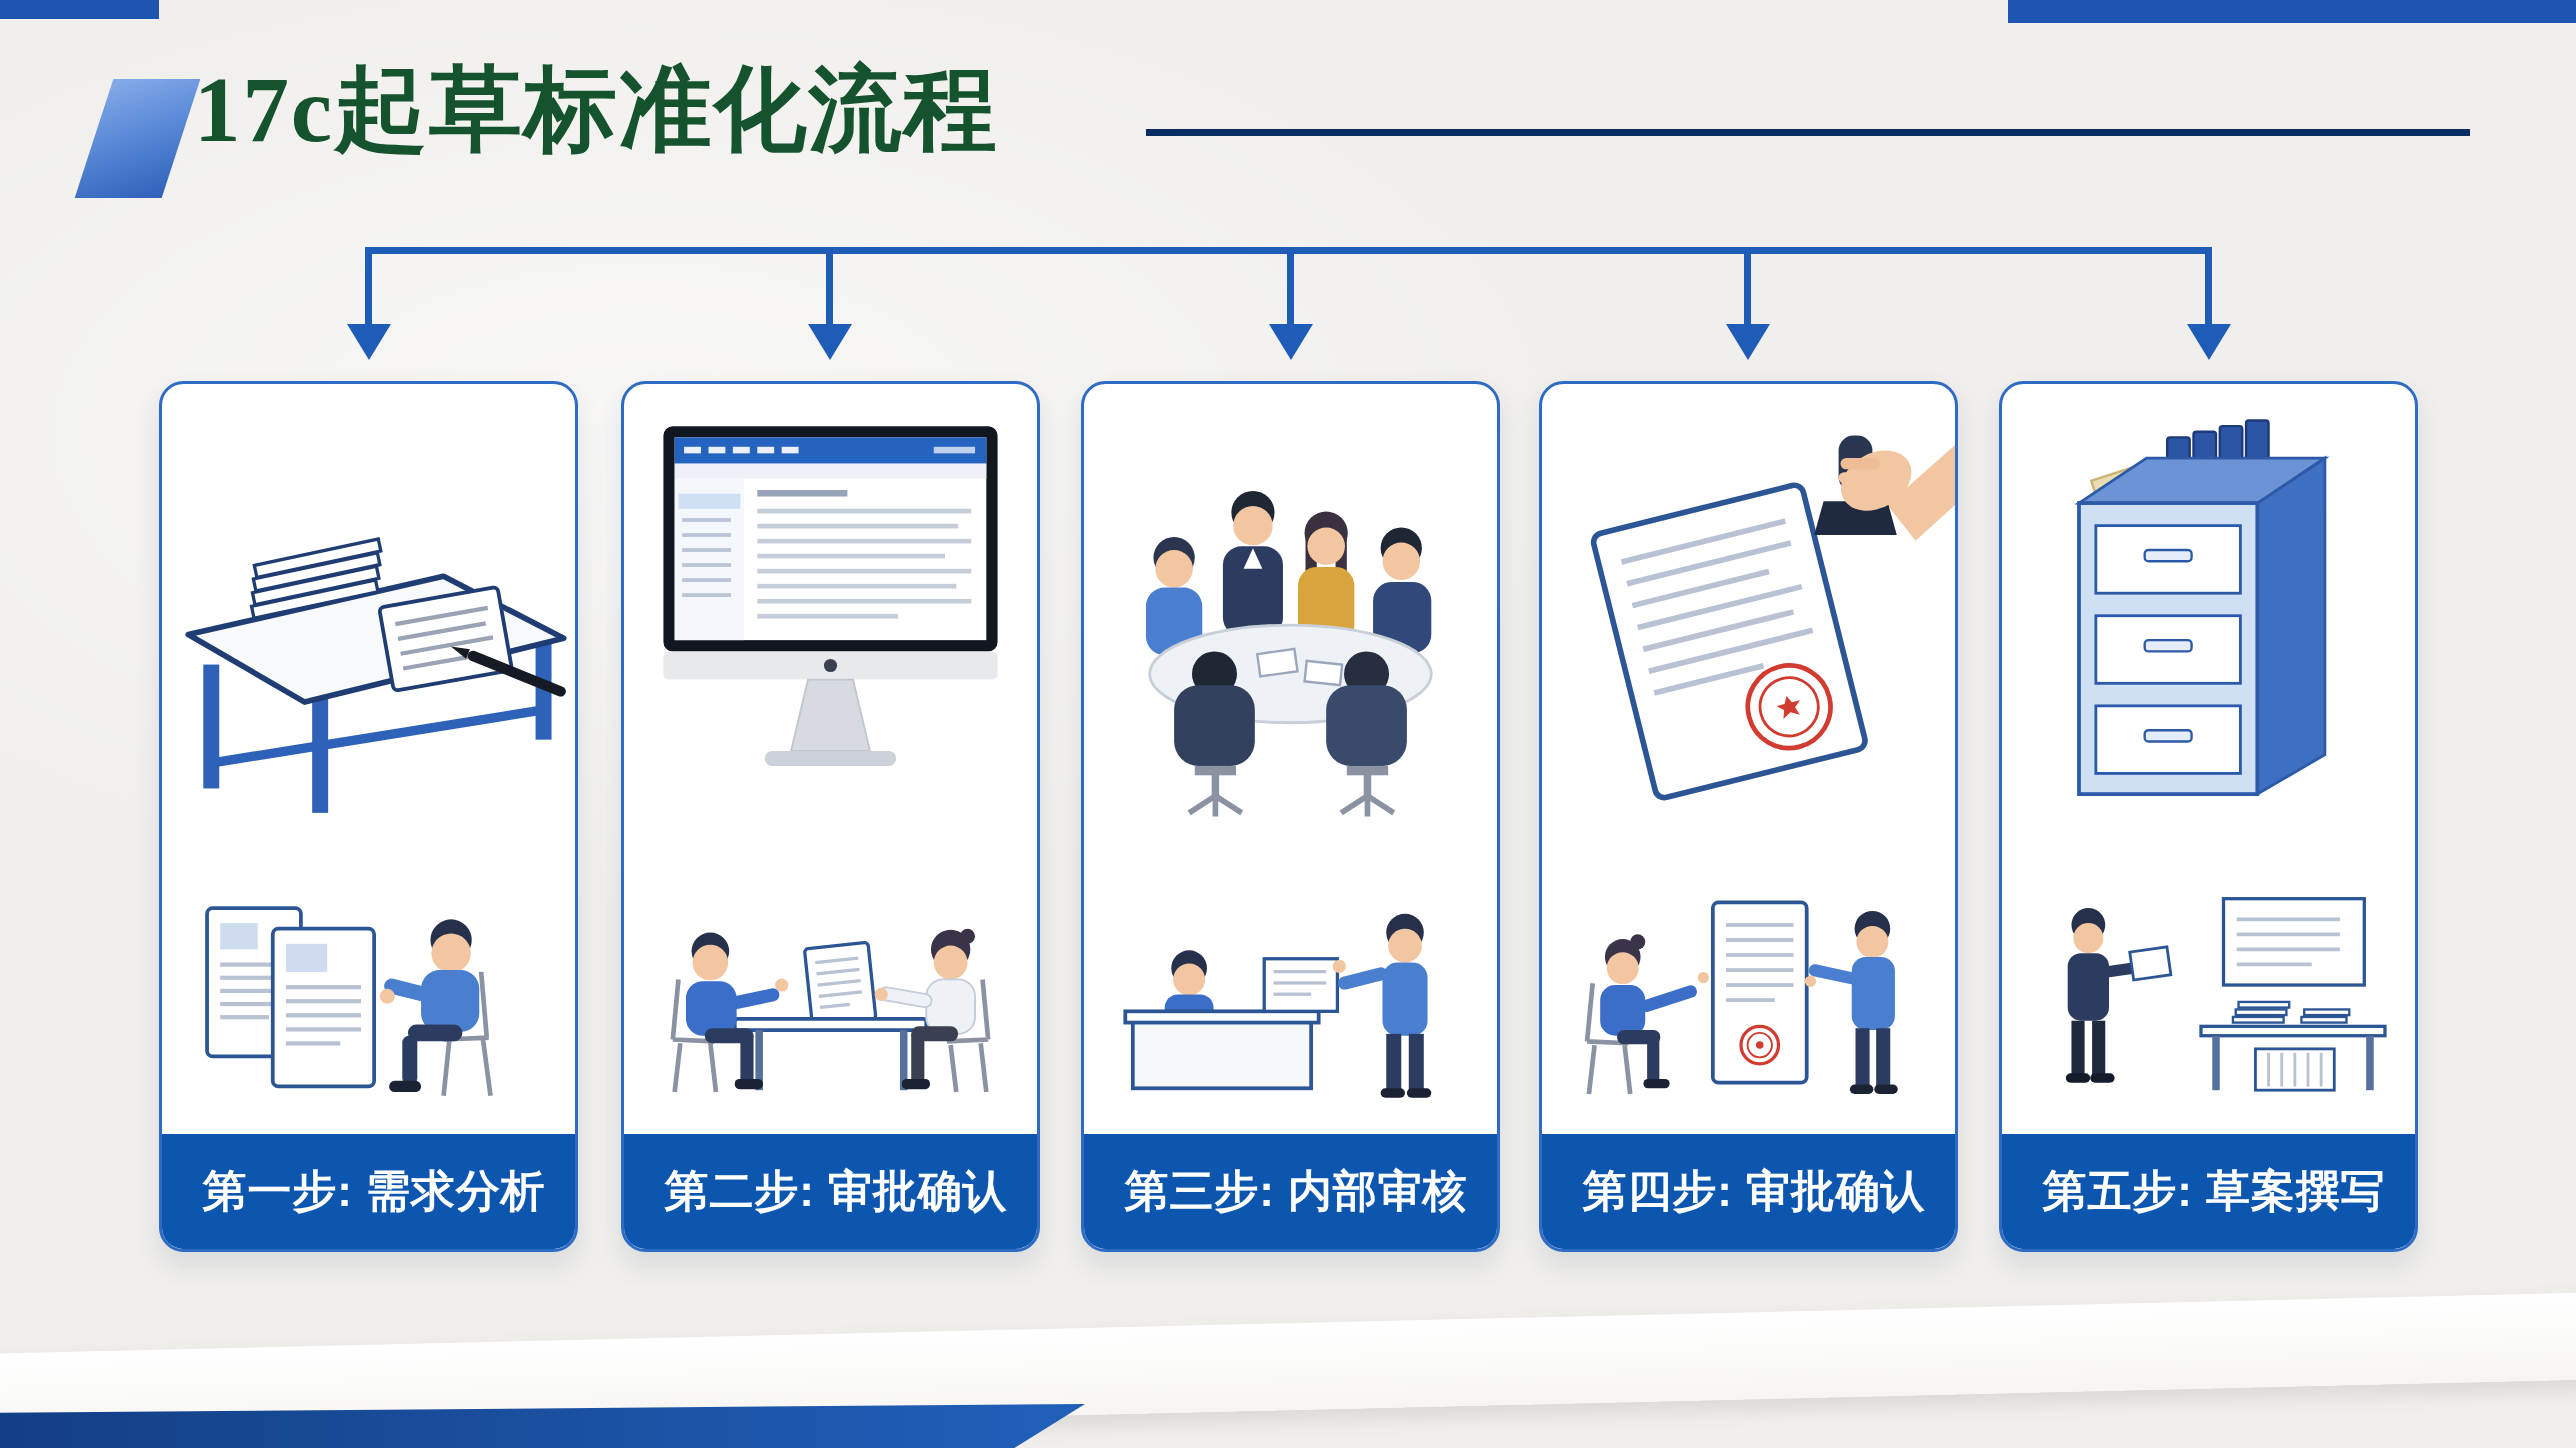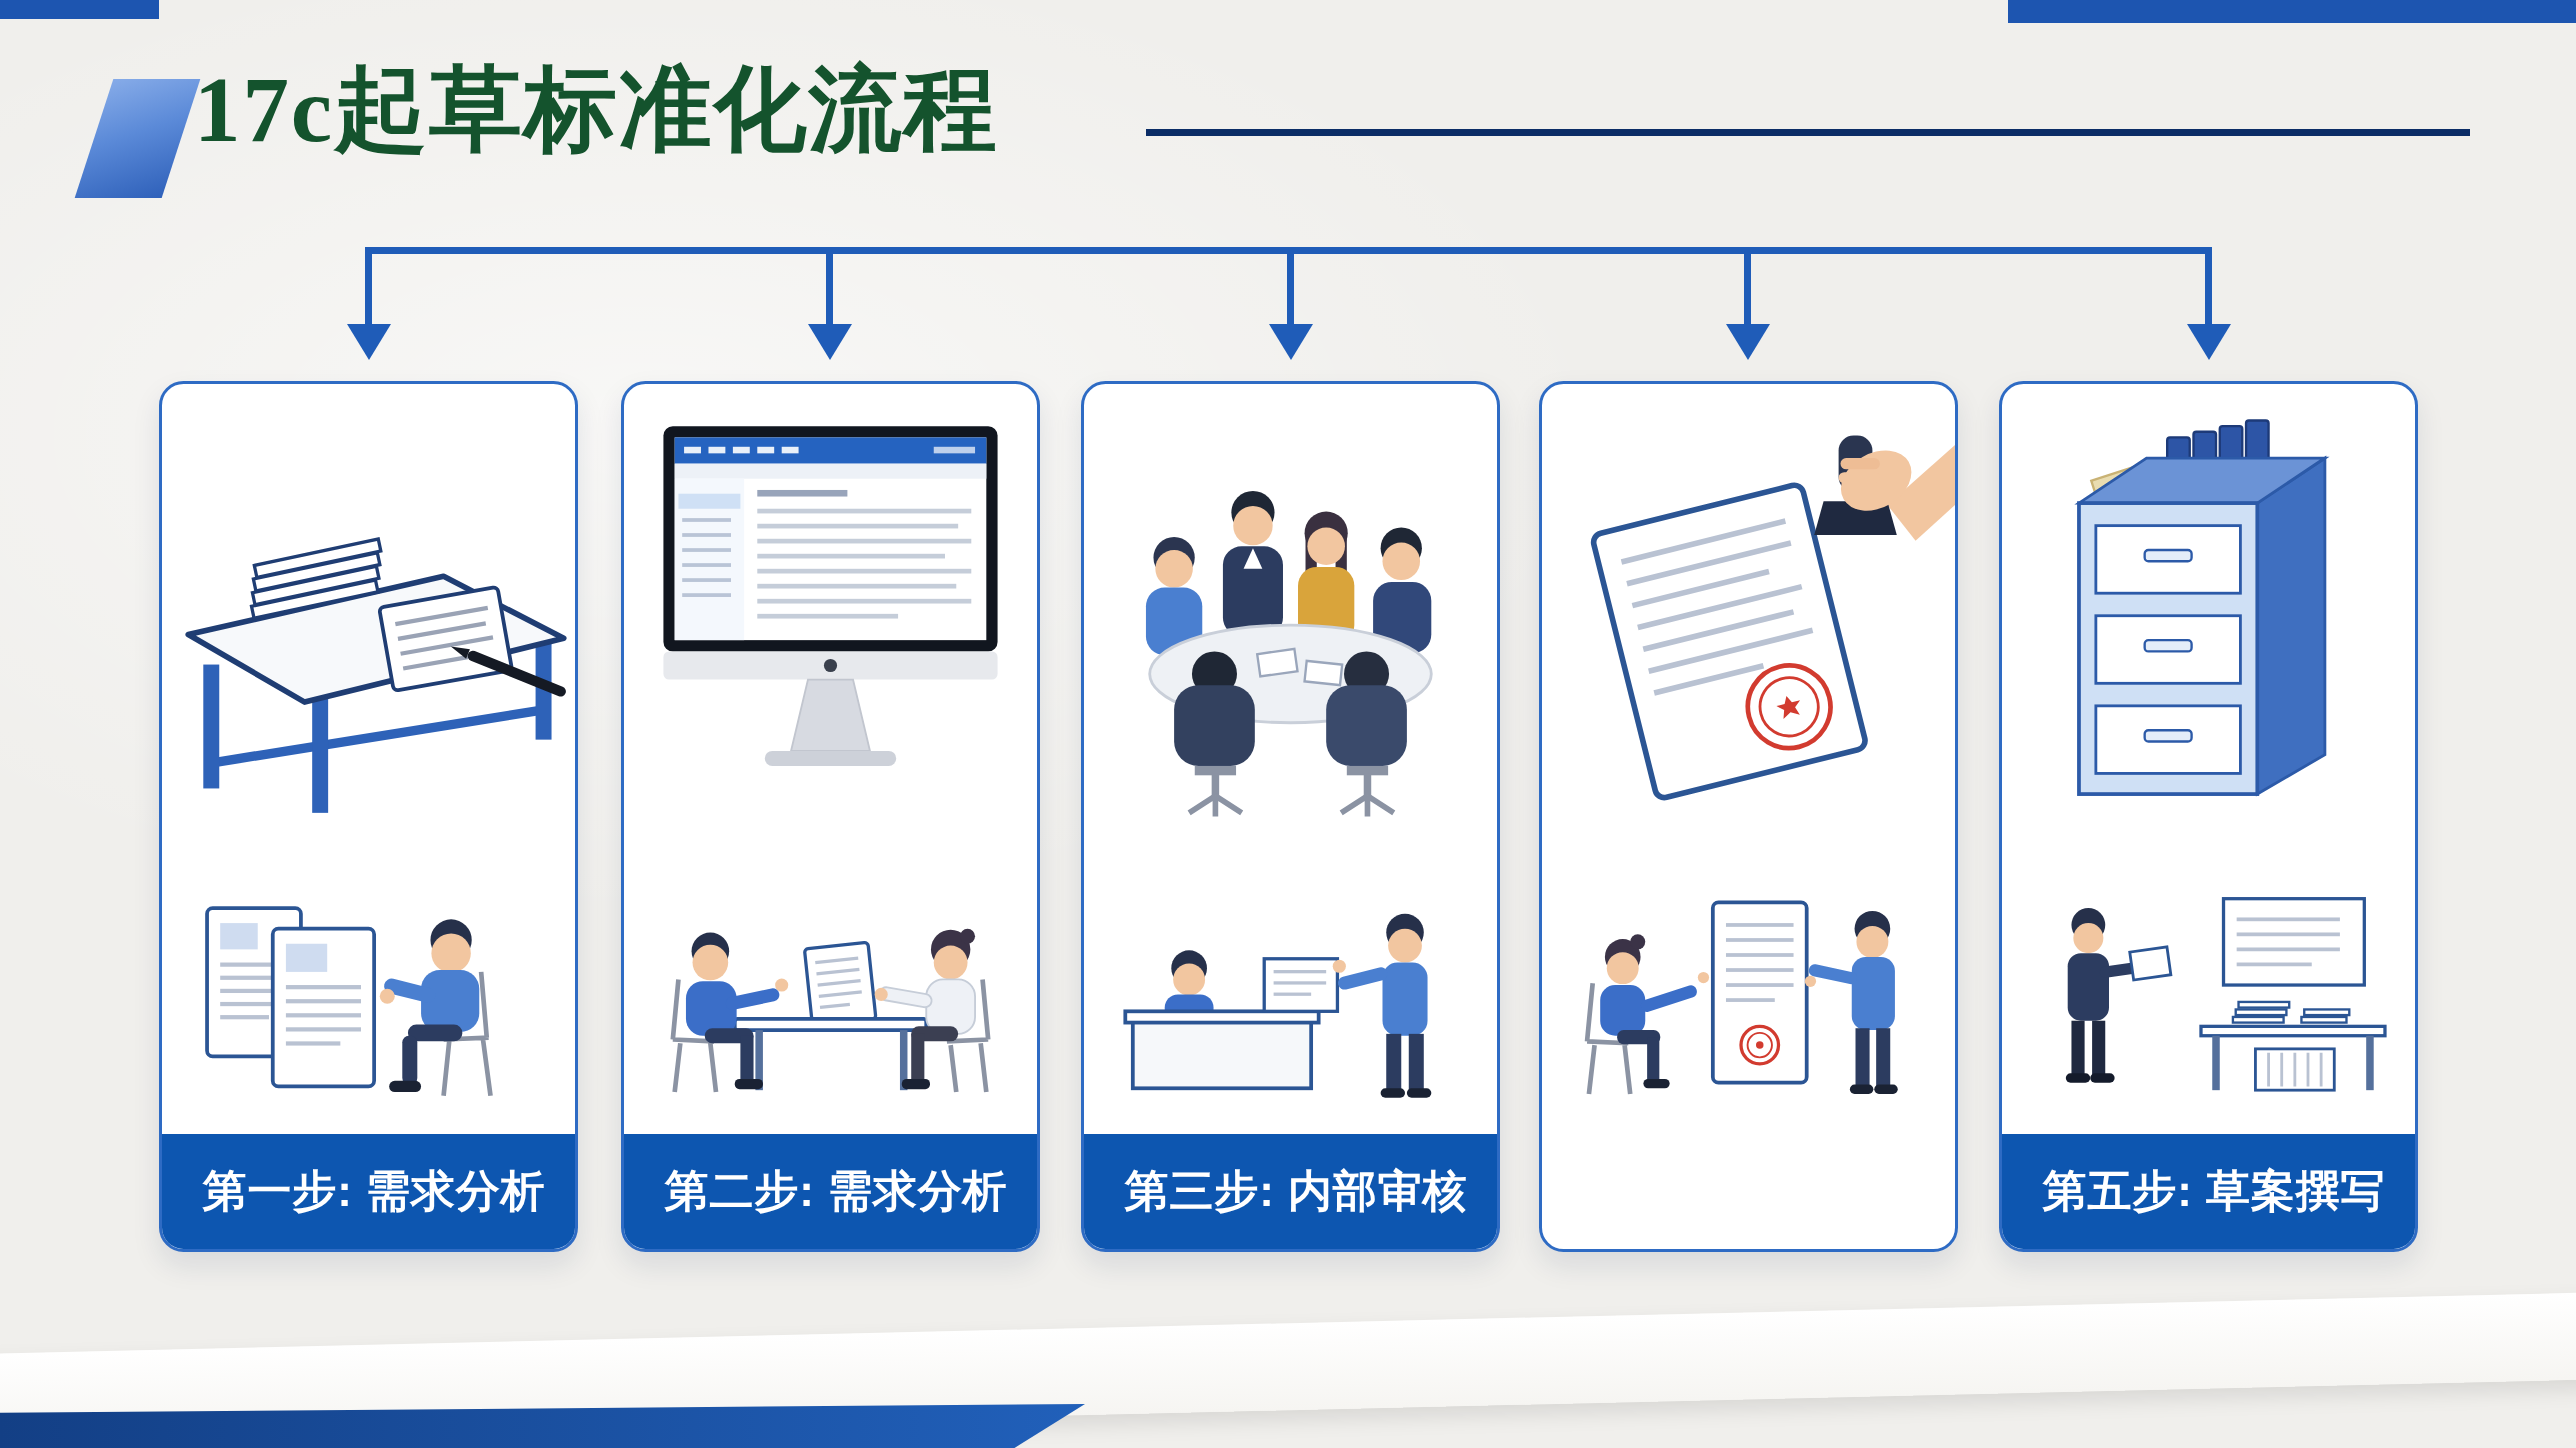--- a/index.html
+++ b/index.html
@@ -229,21 +229,21 @@
           <circle cx="348" cy="98" r="18" fill="#f2c6a0"></circle>
           <rect x="322" y="116" width="52" height="58" rx="18" fill="#eef1f6" stroke="#c6cdd8" stroke-width="2"></rect>
           <rect x="272" y="128" width="56" height="14" rx="7" fill="#eef1f6" stroke="#c6cdd8" stroke-width="2" transform="rotate(10 300 135)"></rect>
           <circle cx="274" cy="132" r="7" fill="#f2c6a0"></circle>
           <rect x="306" y="166" width="50" height="16" rx="8" fill="#3b3f52"></rect>
           <rect x="306" y="174" width="14" height="52" fill="#3b3f52"></rect>
           <rect x="296" y="222" width="30" height="11" rx="5" fill="#1a2233"></rect>
         </g>
       </svg>
     </div>
-    <div class="card-label">第二步: 需求分析</div>
+    <div class="card-label">第二步: 审批确认</div>
   </section>
 
   <section class="card card-3">
     <div class="illus-top">
       <svg viewBox="0 0 440 500" preserveAspectRatio="xMidYMid meet">
         <g>
           <circle cx="96" cy="176" r="22" fill="#2b3550"></circle>
             <circle cx="96" cy="188" r="20" fill="#f2c6a0"></circle>
           <rect x="66" y="208" width="60" height="72" rx="20" fill="#4a7fd0"></rect>
           <circle cx="180" cy="128" r="23" fill="#1f2735"></circle>
@@ -372,20 +372,21 @@
           <rect x="330" y="92" width="46" height="78" rx="15" fill="#4a7fd0"></rect>
           <rect x="284" y="104" width="52" height="13" rx="6" fill="#4a7fd0" transform="rotate(12 310 110)"></rect>
           <circle cx="286" cy="118" r="6" fill="#f2c6a0"></circle>
           <rect x="334" y="168" width="15" height="62" fill="#2c3c60"></rect>
             <rect x="356" y="168" width="15" height="62" fill="#2c3c60"></rect>
           <rect x="328" y="228" width="25" height="10" rx="5" fill="#1a2233"></rect>
             <rect x="354" y="228" width="25" height="10" rx="5" fill="#1a2233"></rect>
         </g>
       </svg>
     </div>
+    <div class="card-label">第四步: 审批确认</div>
   </section>
 
   <section class="card card-5">
     <div class="illus-top">
       <svg viewBox="0 0 440 500" preserveAspectRatio="xMidYMid meet">
         <g>
           <rect x="176" y="48" width="24" height="58" rx="3" fill="#2d55a6" stroke="#1d3a78" stroke-width="2.5"></rect>
           <rect x="204" y="42" width="24" height="58" rx="3" fill="#2d55a6" stroke="#1d3a78" stroke-width="2.5"></rect>
           <rect x="232" y="36" width="24" height="58" rx="3" fill="#2d55a6" stroke="#1d3a78" stroke-width="2.5"></rect>
           <rect x="260" y="30" width="24" height="58" rx="3" fill="#2d55a6" stroke="#1d3a78" stroke-width="2.5"></rect>

